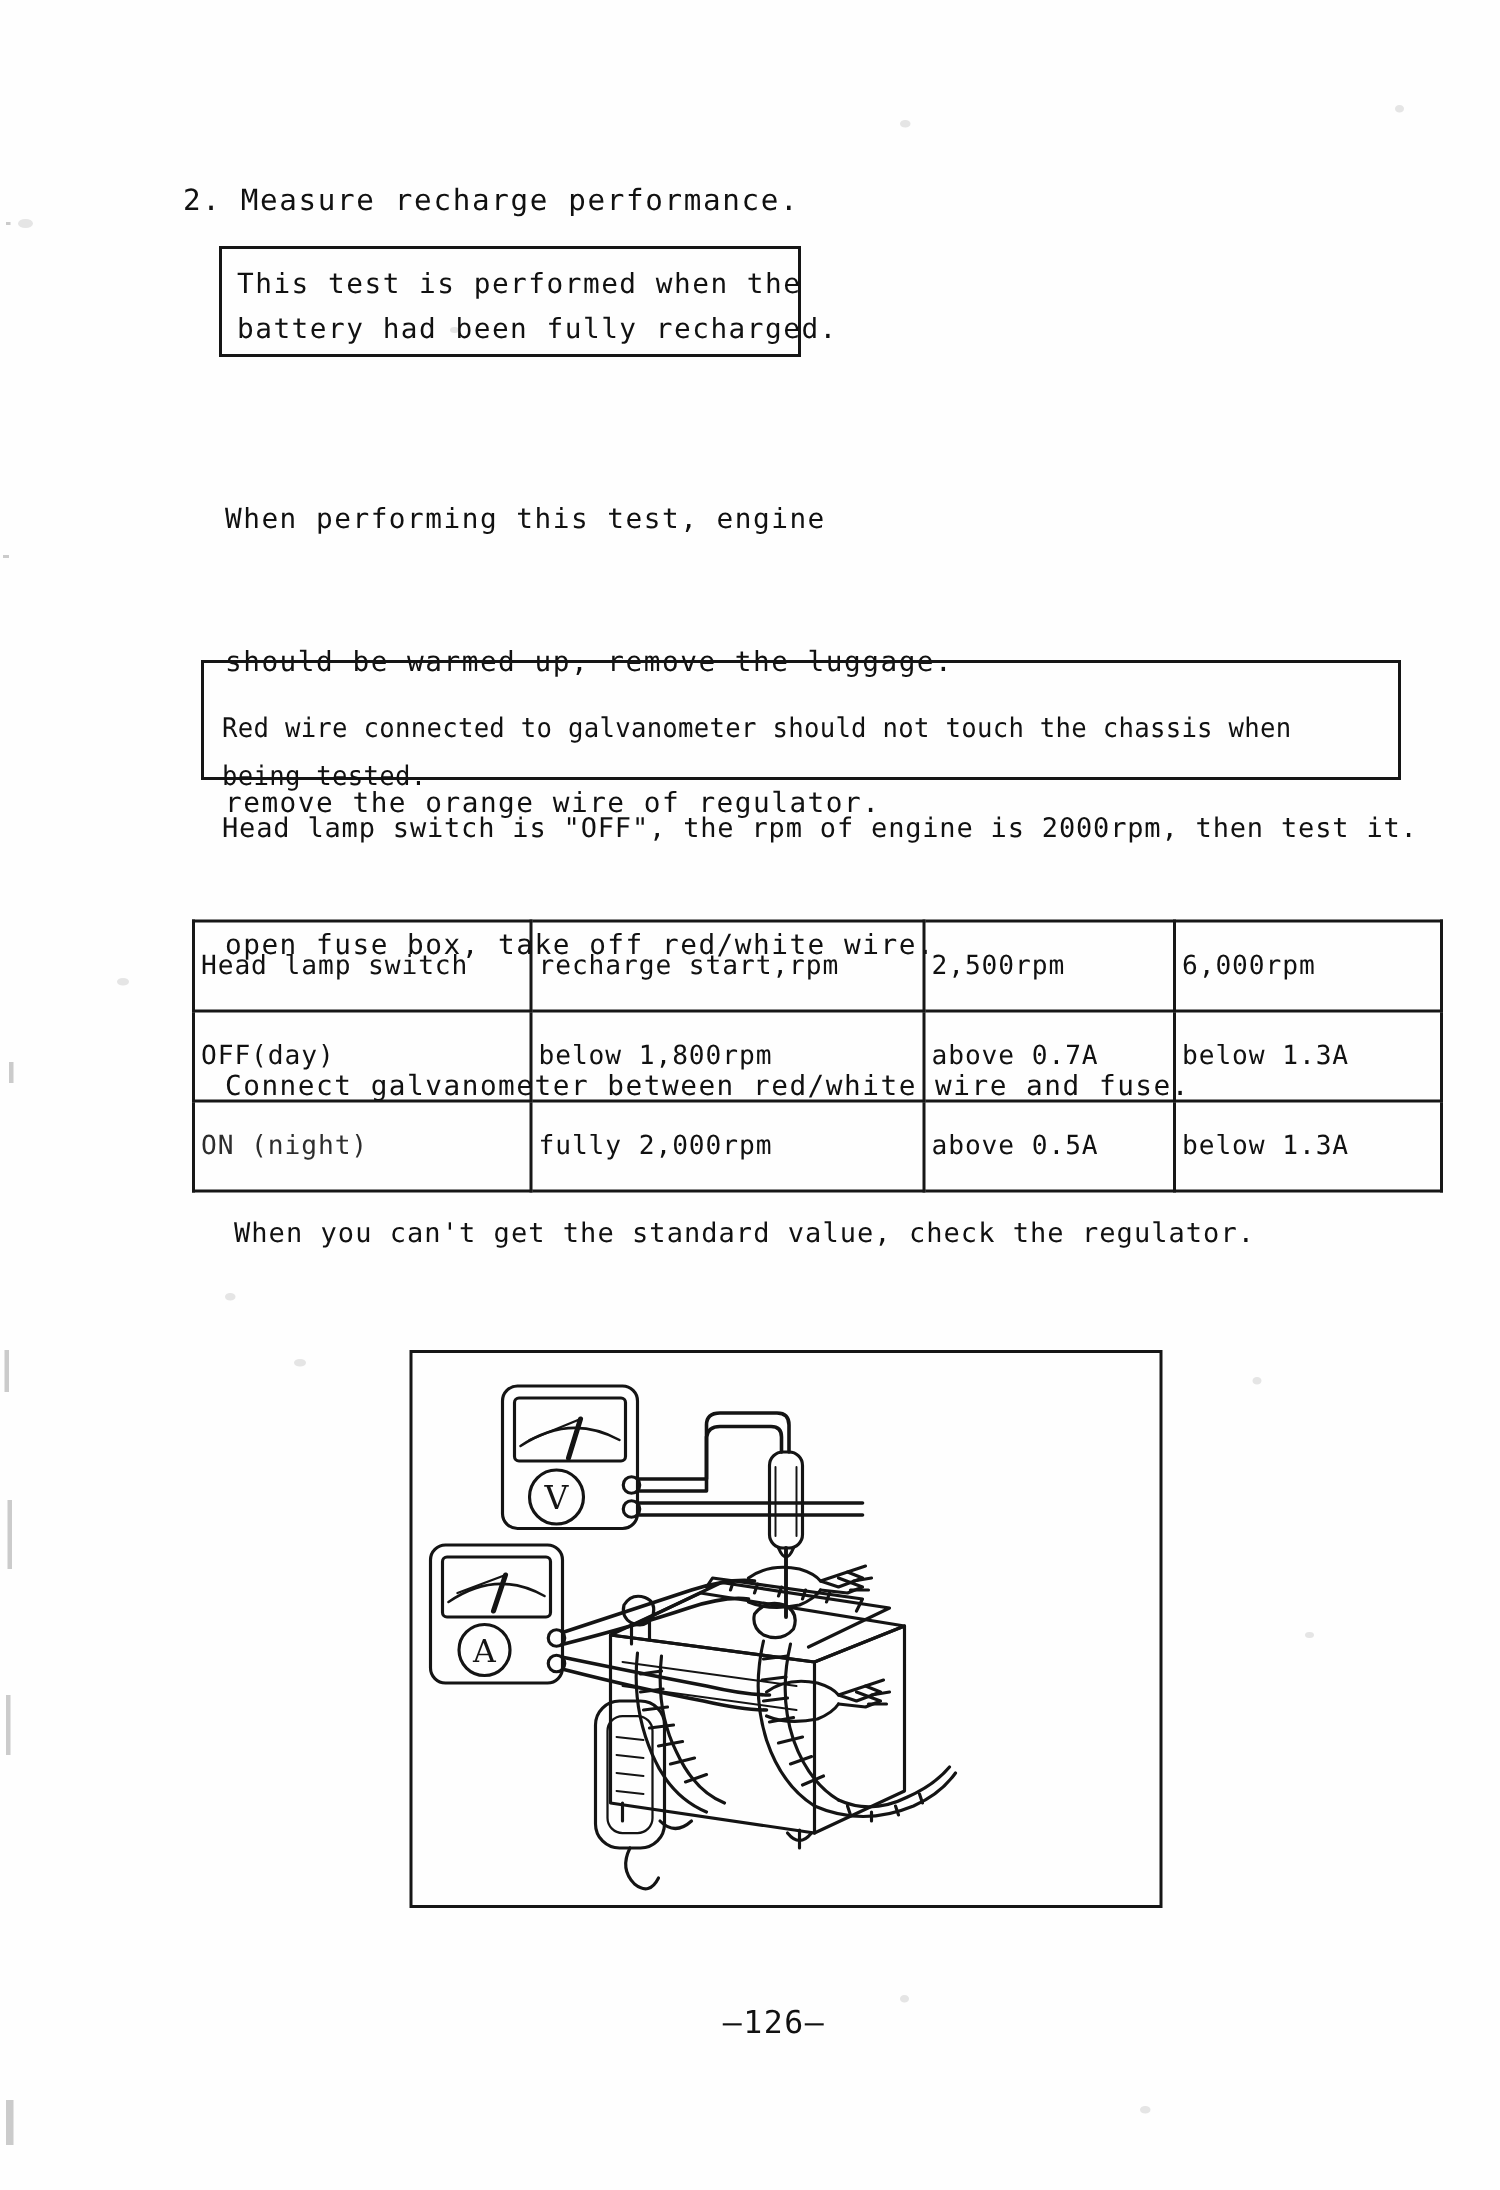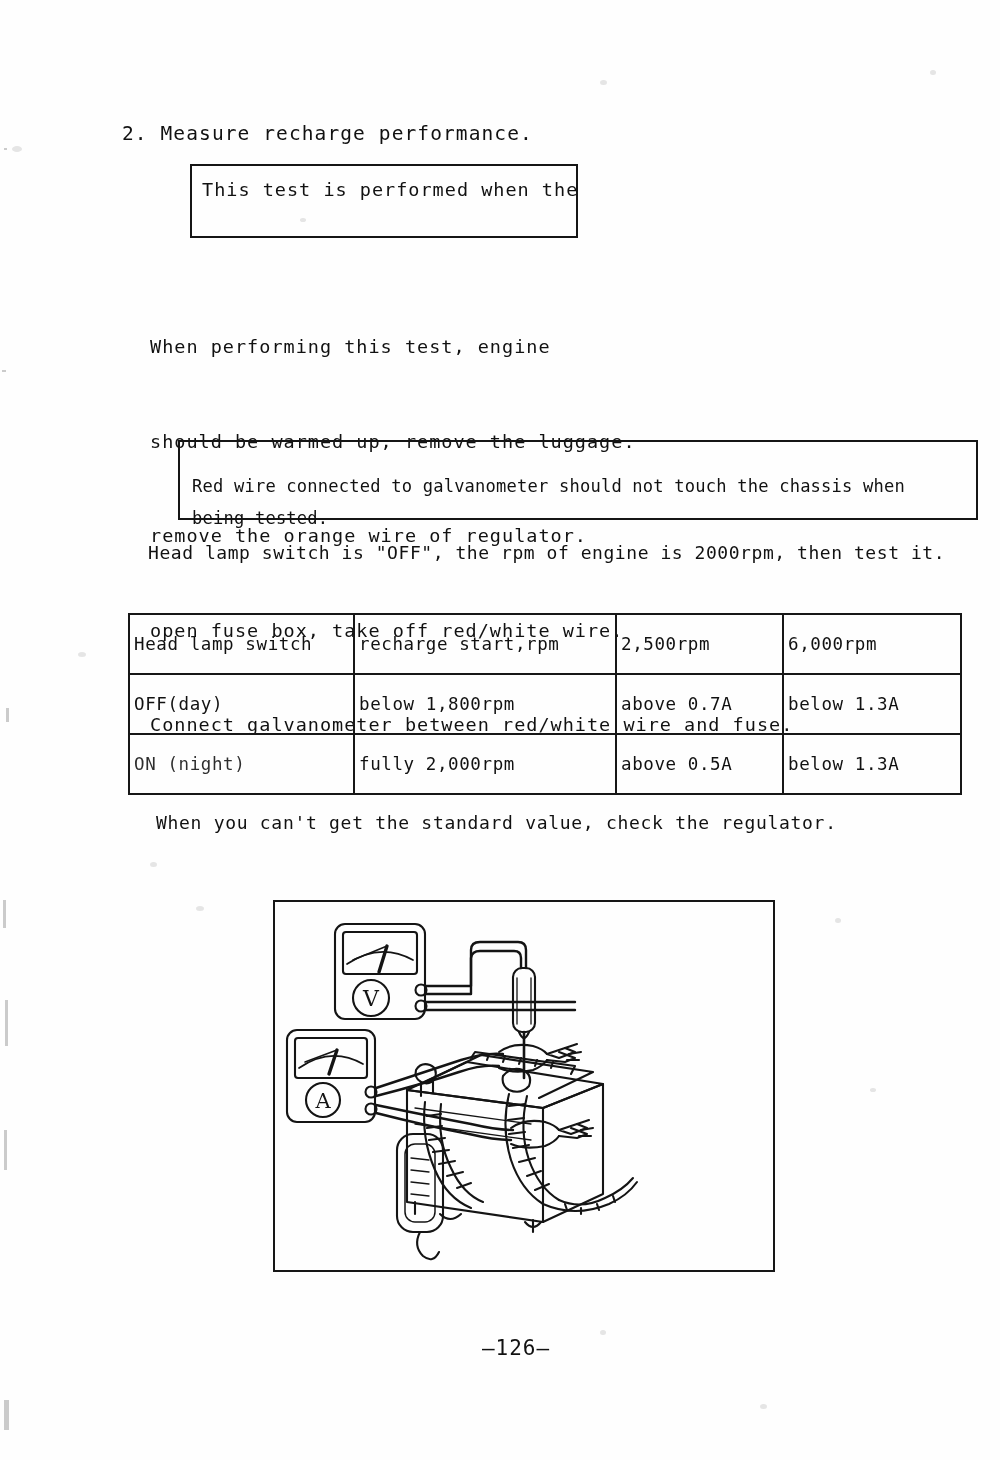--- a/index.html
+++ b/index.html
@@ -39,21 +39,20 @@
     letter-spacing: 1.1px;
     white-space: pre;
     margin-top: 16px;
   }
 
   .boxed {
     position: absolute;
     border: 2px solid #151515;
     box-sizing: border-box;
     background: transparent;
-    margin-left: 44px;
   }
   .box-note {
     left: 146px;
     top: 164px;
     width: 388px;
     height: 74px;
     padding: 9px 0 0 10px;
   }
   .box-warn {
     left: 134px;
@@ -172,20 +171,21 @@
   <div class="speckle" style="left:196px;top:906px;width:8px;height:5px;"></div>
   <div class="speckle" style="left:835px;top:918px;width:6px;height:5px;"></div>
   <div class="speckle" style="left:870px;top:1088px;width:6px;height:4px;"></div>
   <div class="speckle" style="left:600px;top:1330px;width:6px;height:5px;"></div>
   <div class="speckle" style="left:760px;top:1404px;width:7px;height:5px;"></div>
 
   <div class="heading">2. Measure recharge performance.</div>
 
   <div class="boxed box-note">
     <div class="box-line">This test is performed when the</div>
+    <div class="box-line">battery had been fully recharged.</div>
   </div>
 
   <div class="para">
     <div>When performing this test, engine</div>
     <div>should be warmed up, remove the luggage.</div>
     <div>remove the orange wire of regulator.</div>
     <div>open fuse box, take off red/white wire.</div>
     <div>Connect galvanometer between red/white wire and fuse.</div>
   </div>
 

